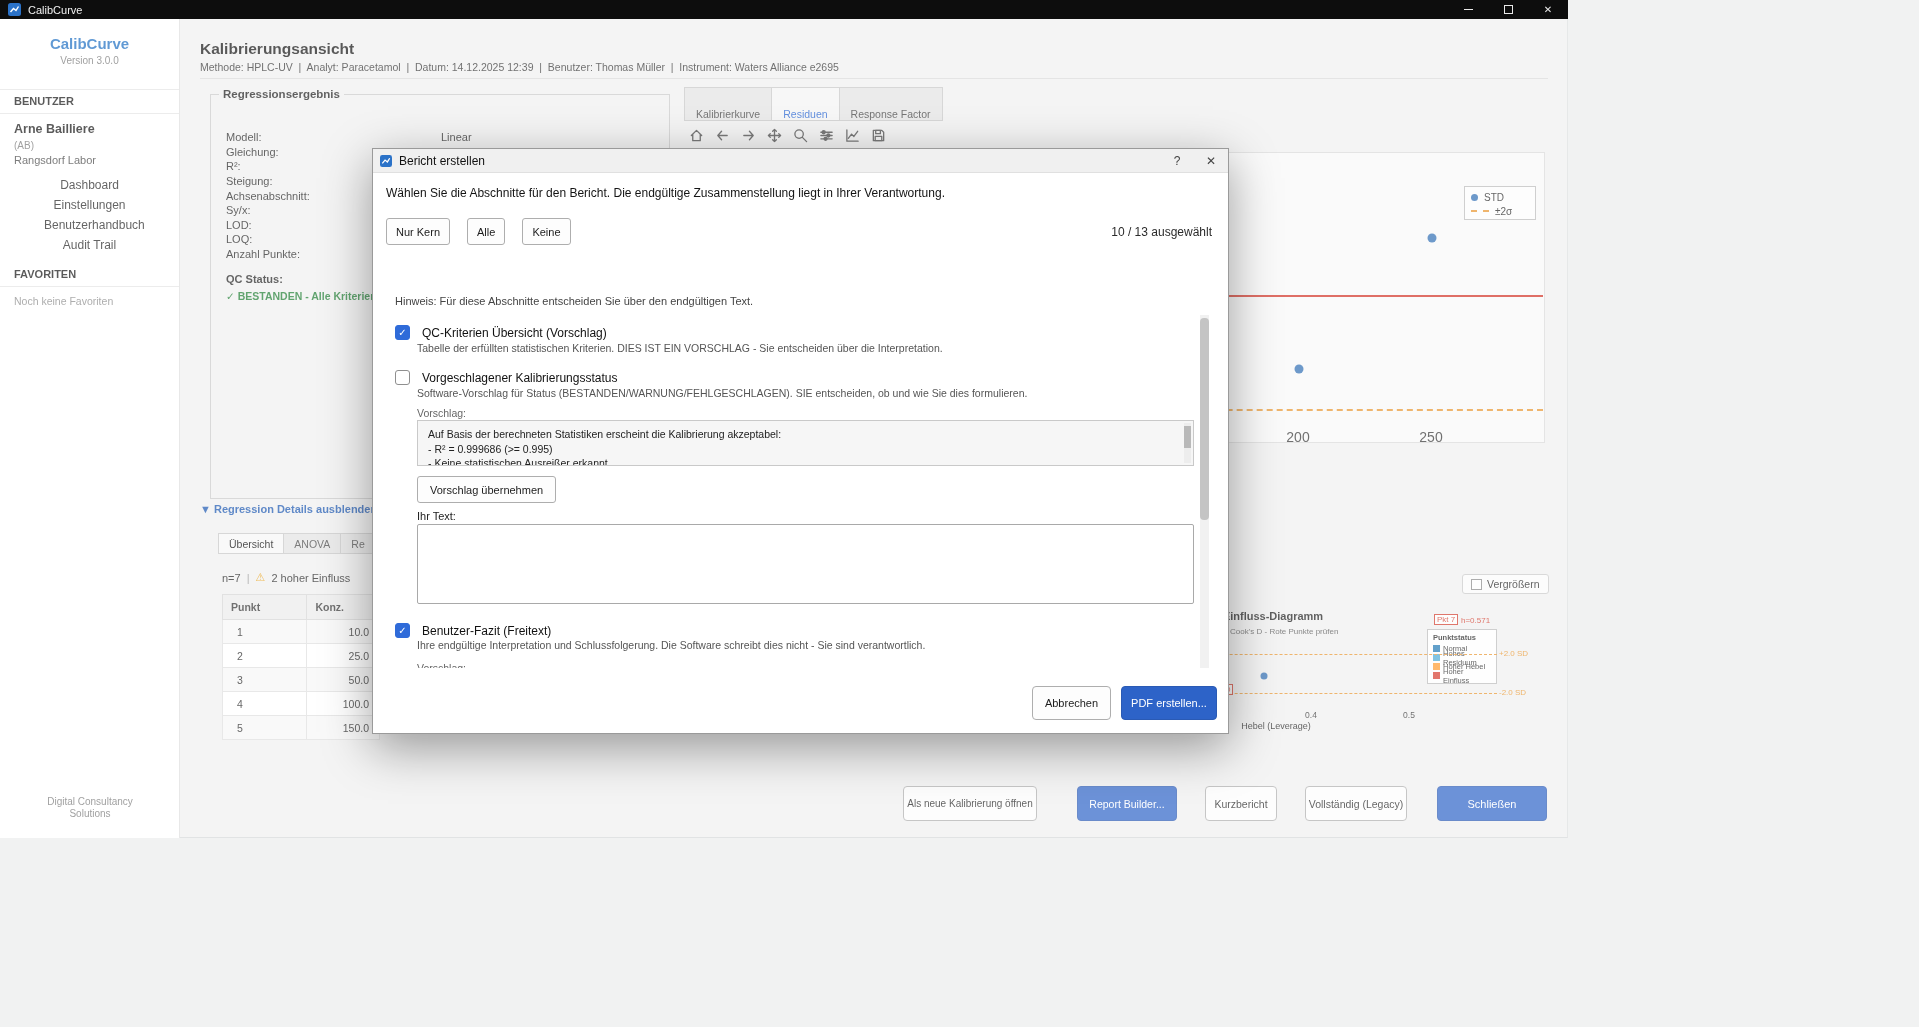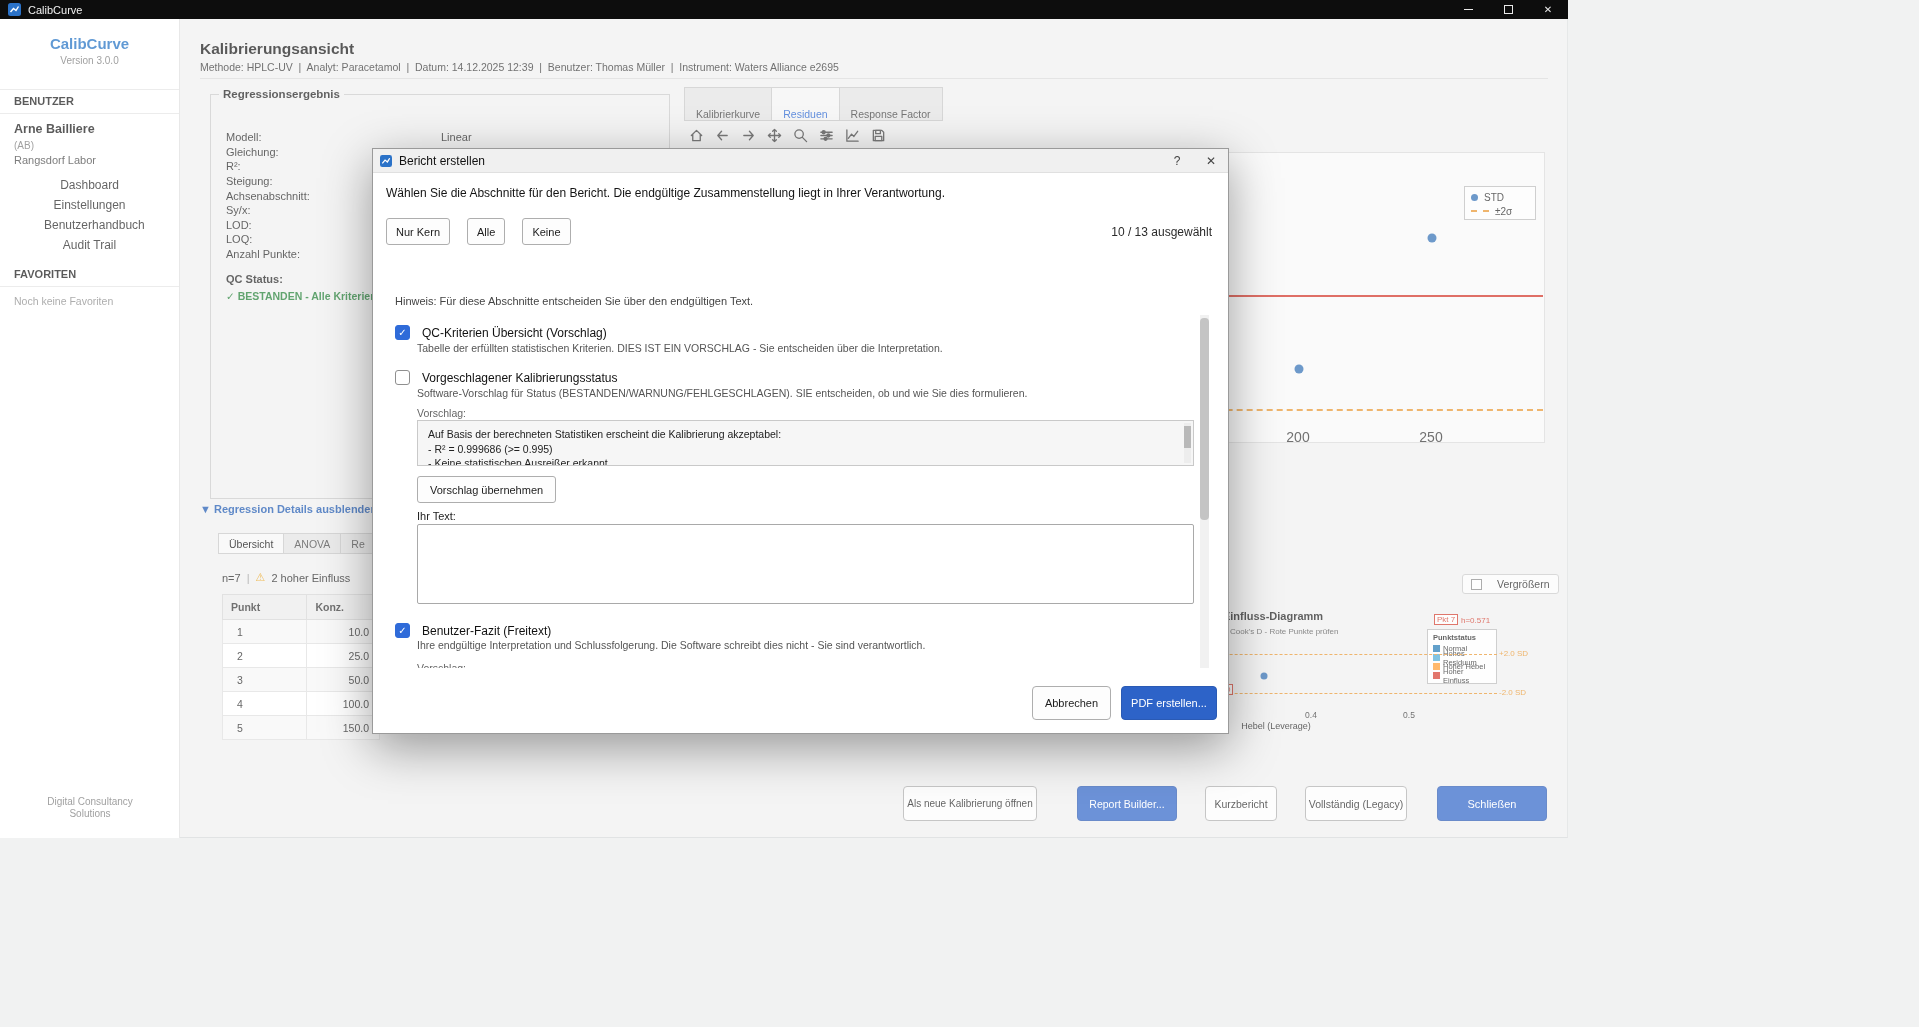--- a/index.html
+++ b/index.html
@@ -74,21 +74,21 @@
   .warn-icon{color:#e8a117;font-size:11px;}
   #table-wrap{position:absolute;left:222px;top:594px;width:158px;height:151px;overflow:hidden;}
   .data-table{border-collapse:collapse;background:#fff;font-size:10.5px;color:#222;}
   .data-table th{background:#ebebeb;font-weight:600;border:1px solid #d5d5d5;height:25px;text-align:left;padding:0 8px;color:#333;}
   .data-table td{border:1px solid #dedede;height:24px;}
   .data-table tr:nth-child(even) td{background:#f6f6f6;}
   .td-num{padding-left:14px;width:85px;}
   .td-konz{text-align:right;padding-right:10px;width:73px;}
 
   
-  .zoom-toggle{position:absolute;left:1462px;top:574px;display:flex;align-items:center;gap:15px;background:#fbfbfb;border:1px solid #c9c9c9;border-radius:3px;padding:3px 8px;}
+  .zoom-toggle{position:absolute;left:1462px;top:574px;display:flex;align-items:center;gap:5px;background:#fbfbfb;border:1px solid #c9c9c9;border-radius:3px;padding:3px 8px;}
   .zoom-cb{width:11px;height:11px;border:1px solid #8a8a8a;background:#fff;}
   .zoom-label{font-size:10.5px;color:#222;}
   .inf-title{position:absolute;left:1203px;top:610px;width:140px;text-align:center;font-size:11px;font-weight:bold;color:#1a1a1a;}
   .inf-sub{position:absolute;left:1205px;top:627px;width:140px;text-align:center;font-size:8px;color:#555;white-space:nowrap;}
   .ann-red-box{position:absolute;border:1px solid #d23b2b;color:#d23b2b;font-size:8px;padding:0 2px;background:rgba(255,255,255,0.85);white-space:nowrap;}
   .ann-red-text{position:absolute;color:#d23b2b;font-size:8px;white-space:nowrap;}
   .inf-legend{position:absolute;left:1427px;top:629px;width:70px;background:rgba(255,255,255,0.92);border:1px solid #bbb;padding:3px 5px;font-size:7.5px;color:#222;}
   .inf-legend .ltitle{font-weight:bold;margin-bottom:2px;}
   .inf-legend .lrow{display:flex;align-items:center;gap:3px;height:9px;}
   .sq-swatch{width:7px;height:7px;flex:0 0 7px;}

